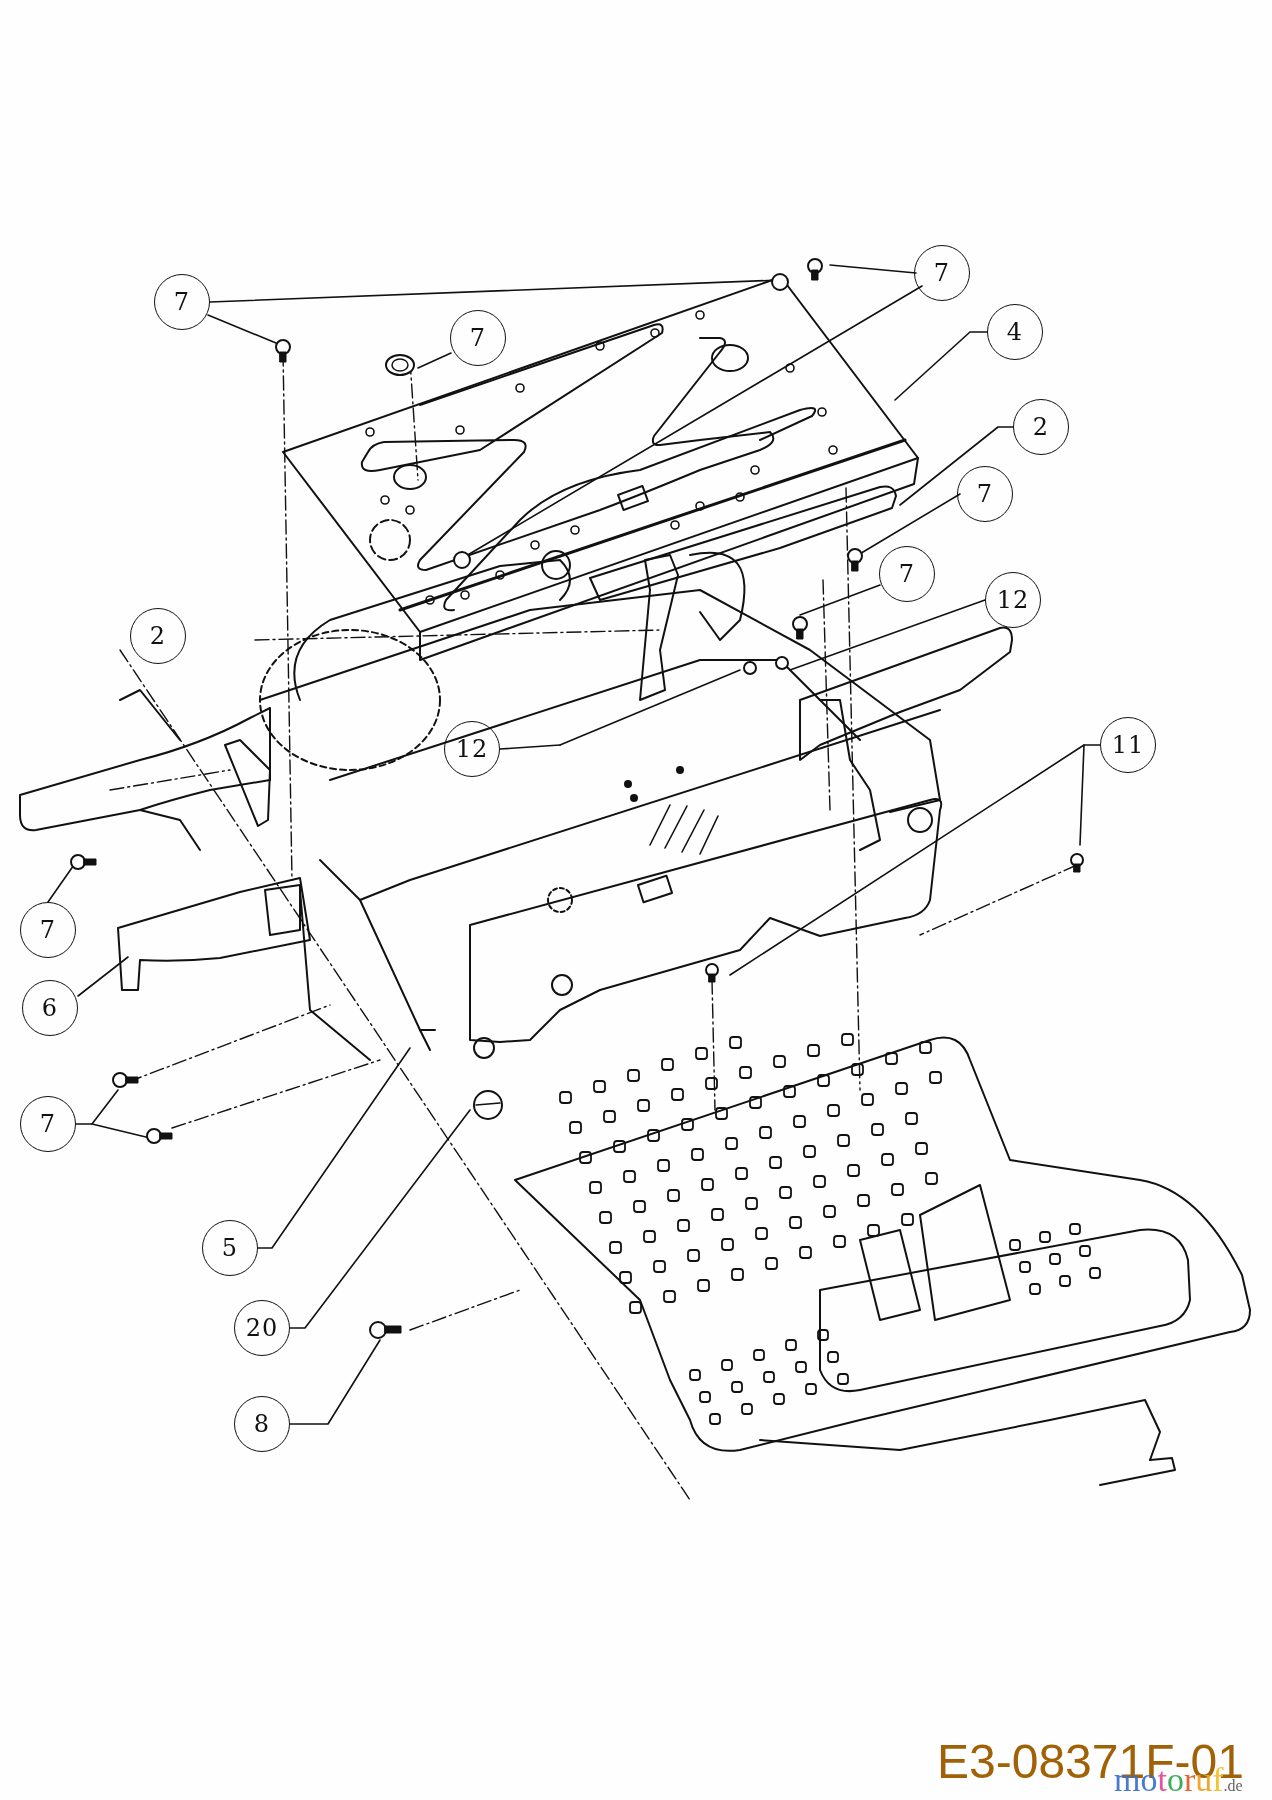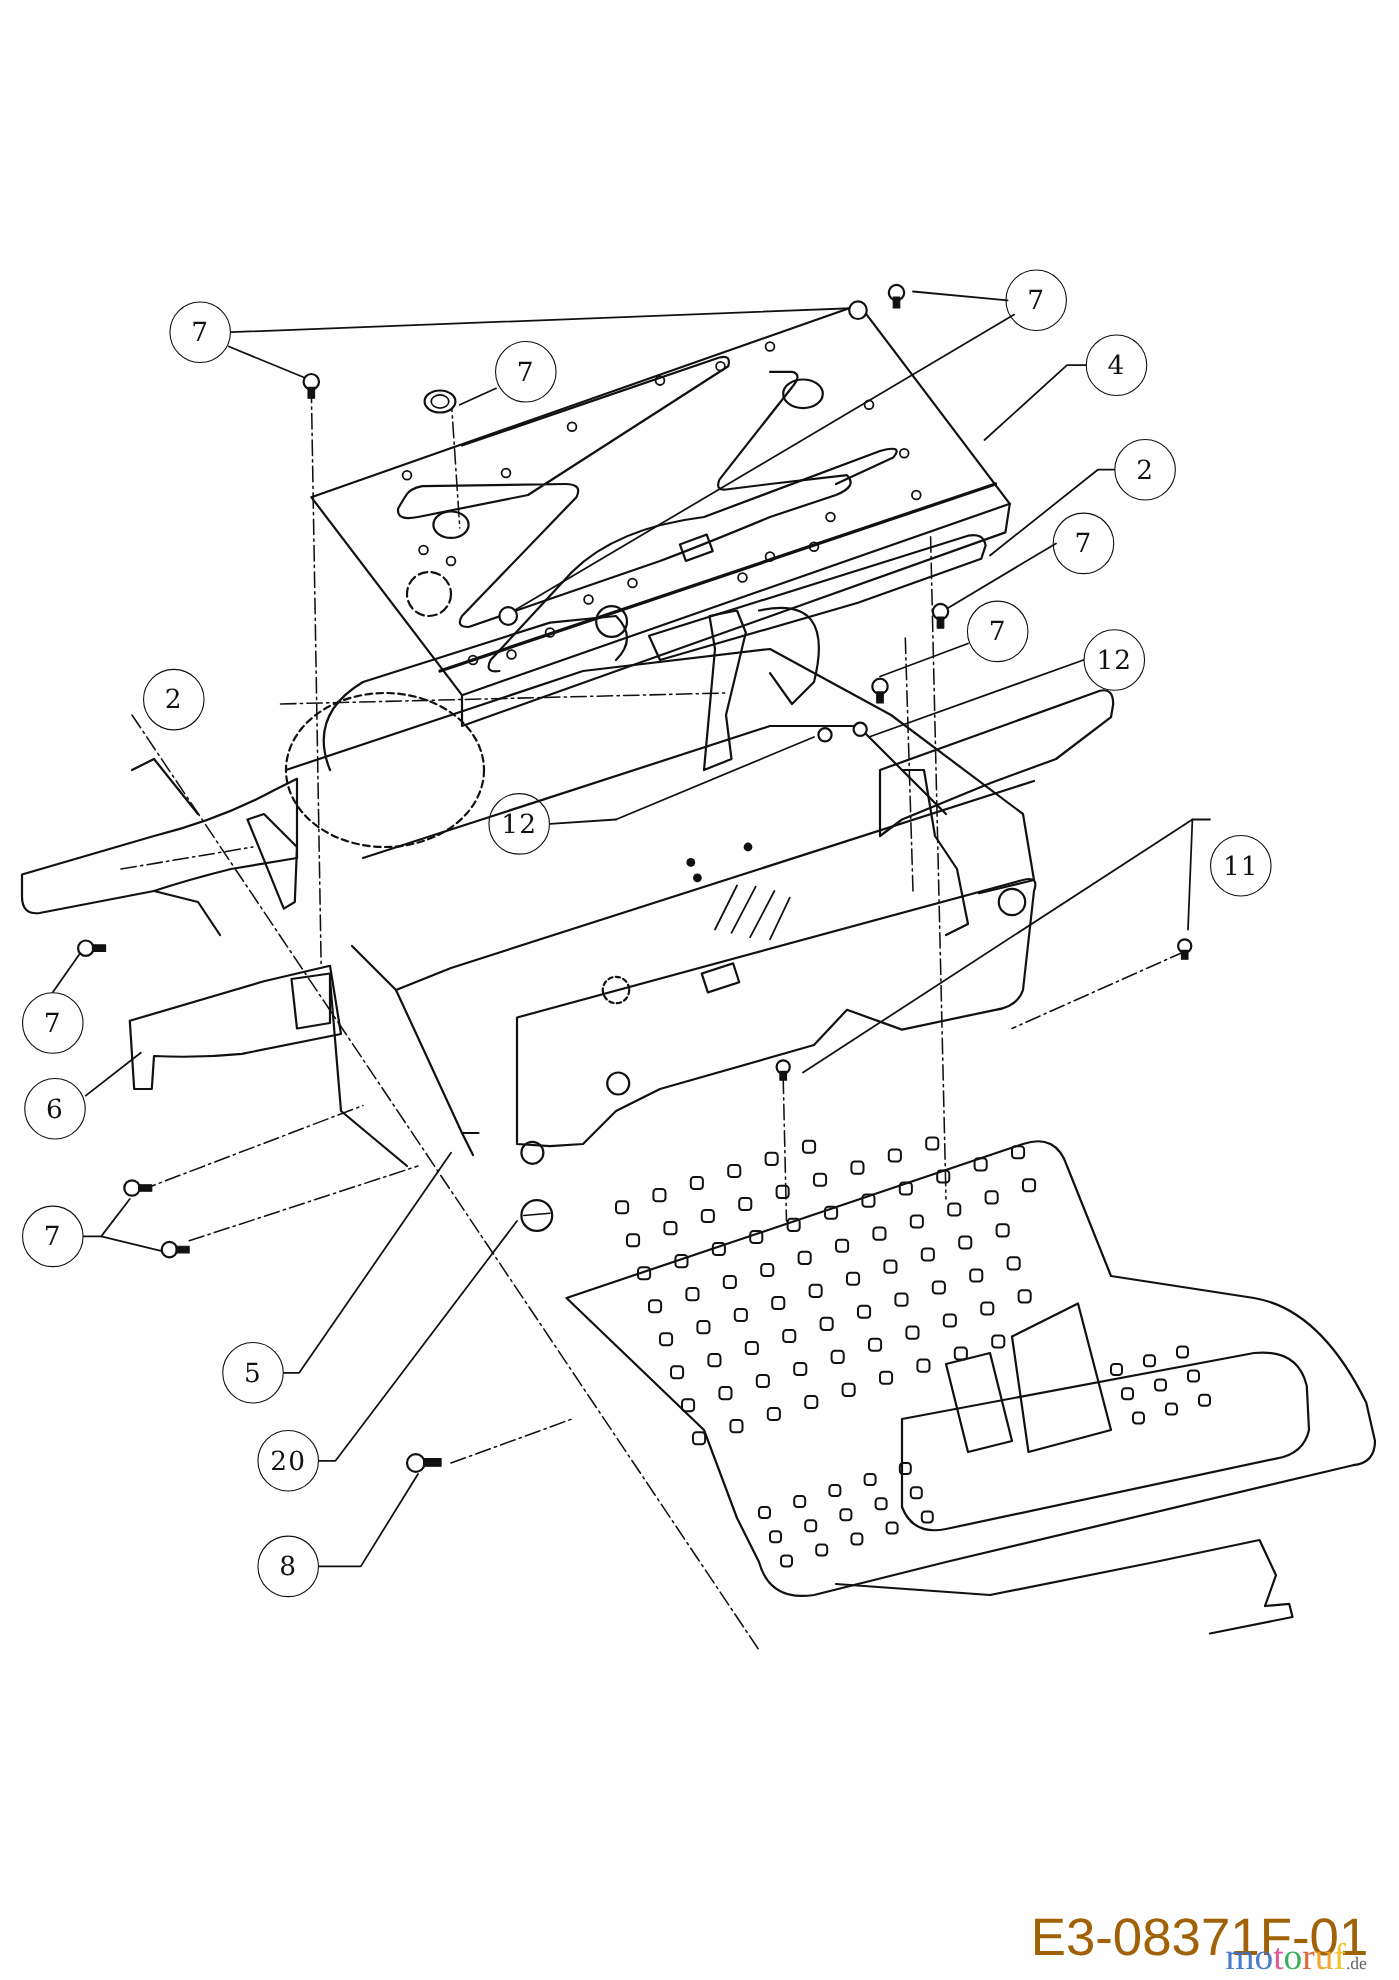--- a/index.html
+++ b/index.html
@@ -350,21 +350,21 @@
     </div>
 <div class="callout" style="left:985px;top:572px;">
       <span>12</span>
     </div>
 <div class="callout" style="left:130px;top:608px;">
       <span>2</span>
     </div>
 <div class="callout" style="left:444px;top:721px;">
       <span>12</span>
     </div>
-<div class="callout" style="left:1100px;top:759px;">
+<div class="callout" style="left:1100px;top:717px;">
       <span>11</span>
     </div>
 <div class="callout" style="left:20px;top:902px;">
       <span>7</span>
     </div>
 <div class="callout" style="left:22px;top:980px;">
       <span>6</span>
     </div>
 <div class="callout" style="left:20px;top:1096px;">
       <span>7</span>

